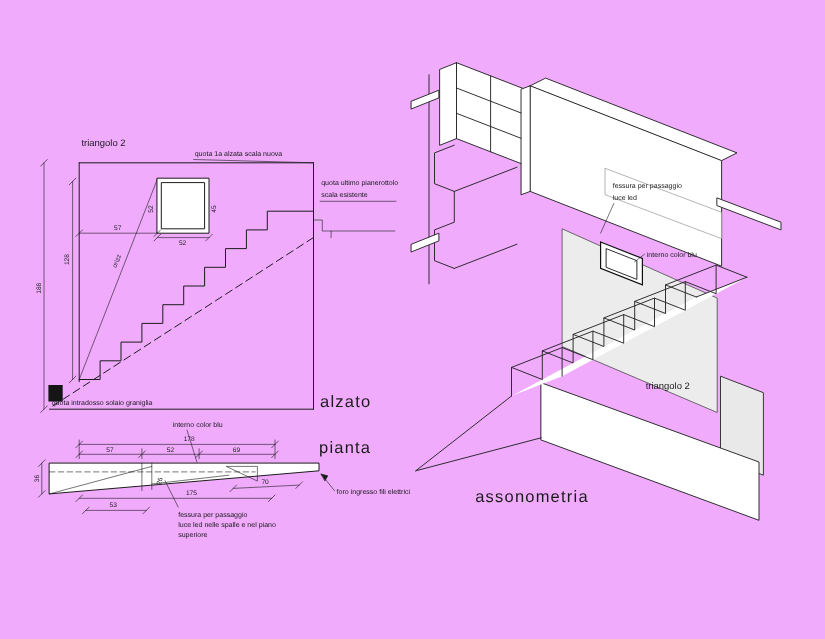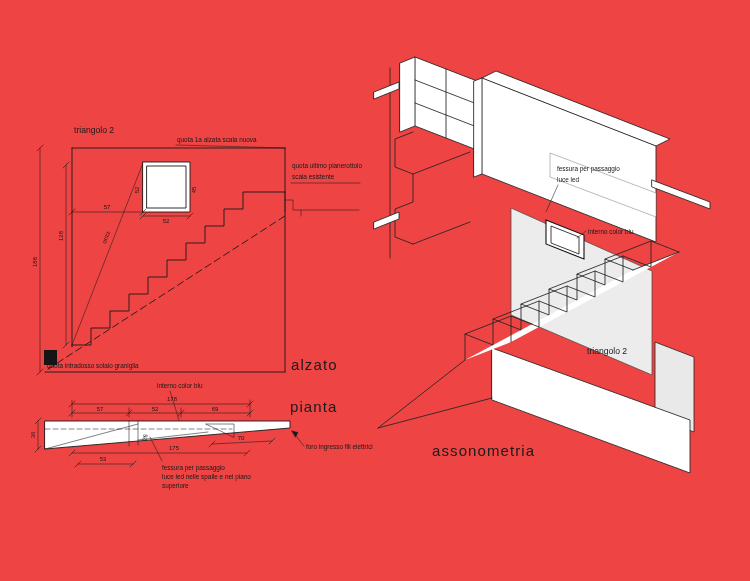--- a/index.html
+++ b/index.html
@@ -1,18 +1,18 @@
 <!DOCTYPE html>
 <html><head>
 <meta charset="utf-8">
 <style>
   *{box-sizing:border-box}
   html,body{margin:0;padding:0}
   body{width:750px;height:581px;background:#ffffff;font-family:"Liberation Sans",sans-serif}
-  .page{position:relative;width:750px;height:581px;background:#ef4444;overflow:hidden}
+  .page{position:relative;width:750px;height:581px;background:#f0abfc;overflow:hidden}
   svg{position:absolute;left:0;top:0}
   svg text{fill:#1a1a1a;font-family:"Liberation Sans",sans-serif}
   .lbl{font-size:6.4px}
   .dim{font-size:6px}
   .ttl{font-size:8.6px}
   .big{font-size:15px;letter-spacing:1.1px}
   .ln{stroke:#1a1a1a;stroke-width:.9;fill:none;stroke-linecap:round;stroke-linejoin:round}
   .thin{stroke:#1a1a1a;stroke-width:.55;fill:none;stroke-linecap:round}
   .ax{stroke:#222;stroke-width:.85;fill:none;stroke-linejoin:round;stroke-linecap:round}
   .fw{fill:#fff}

